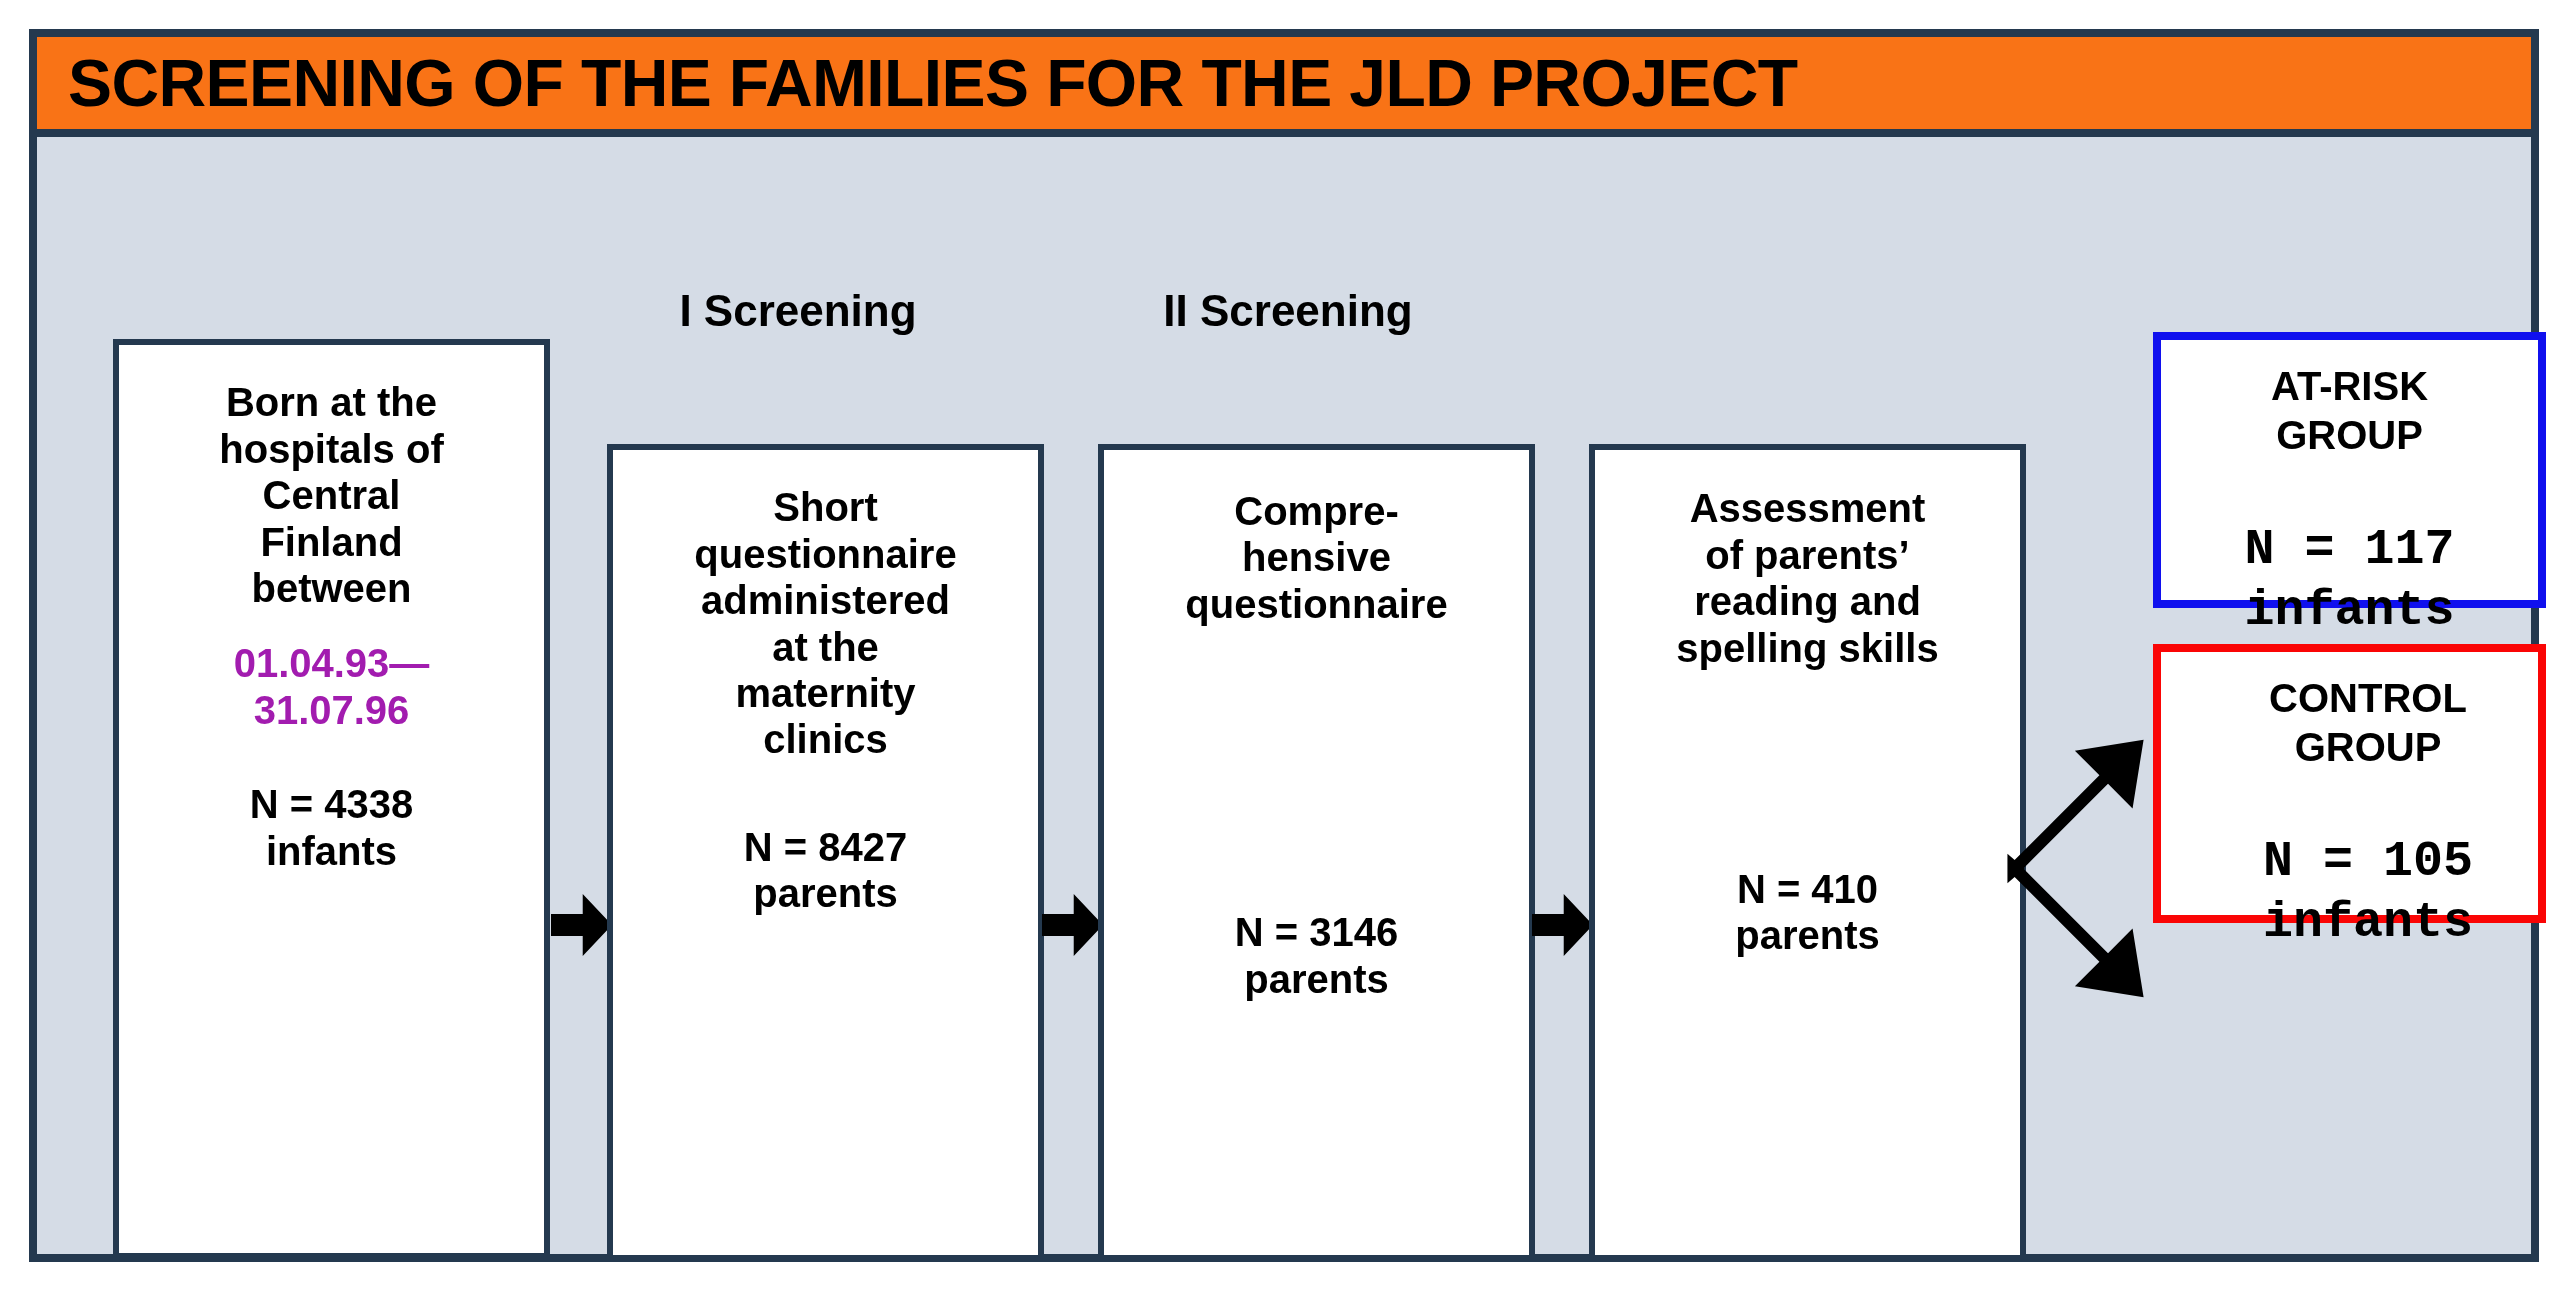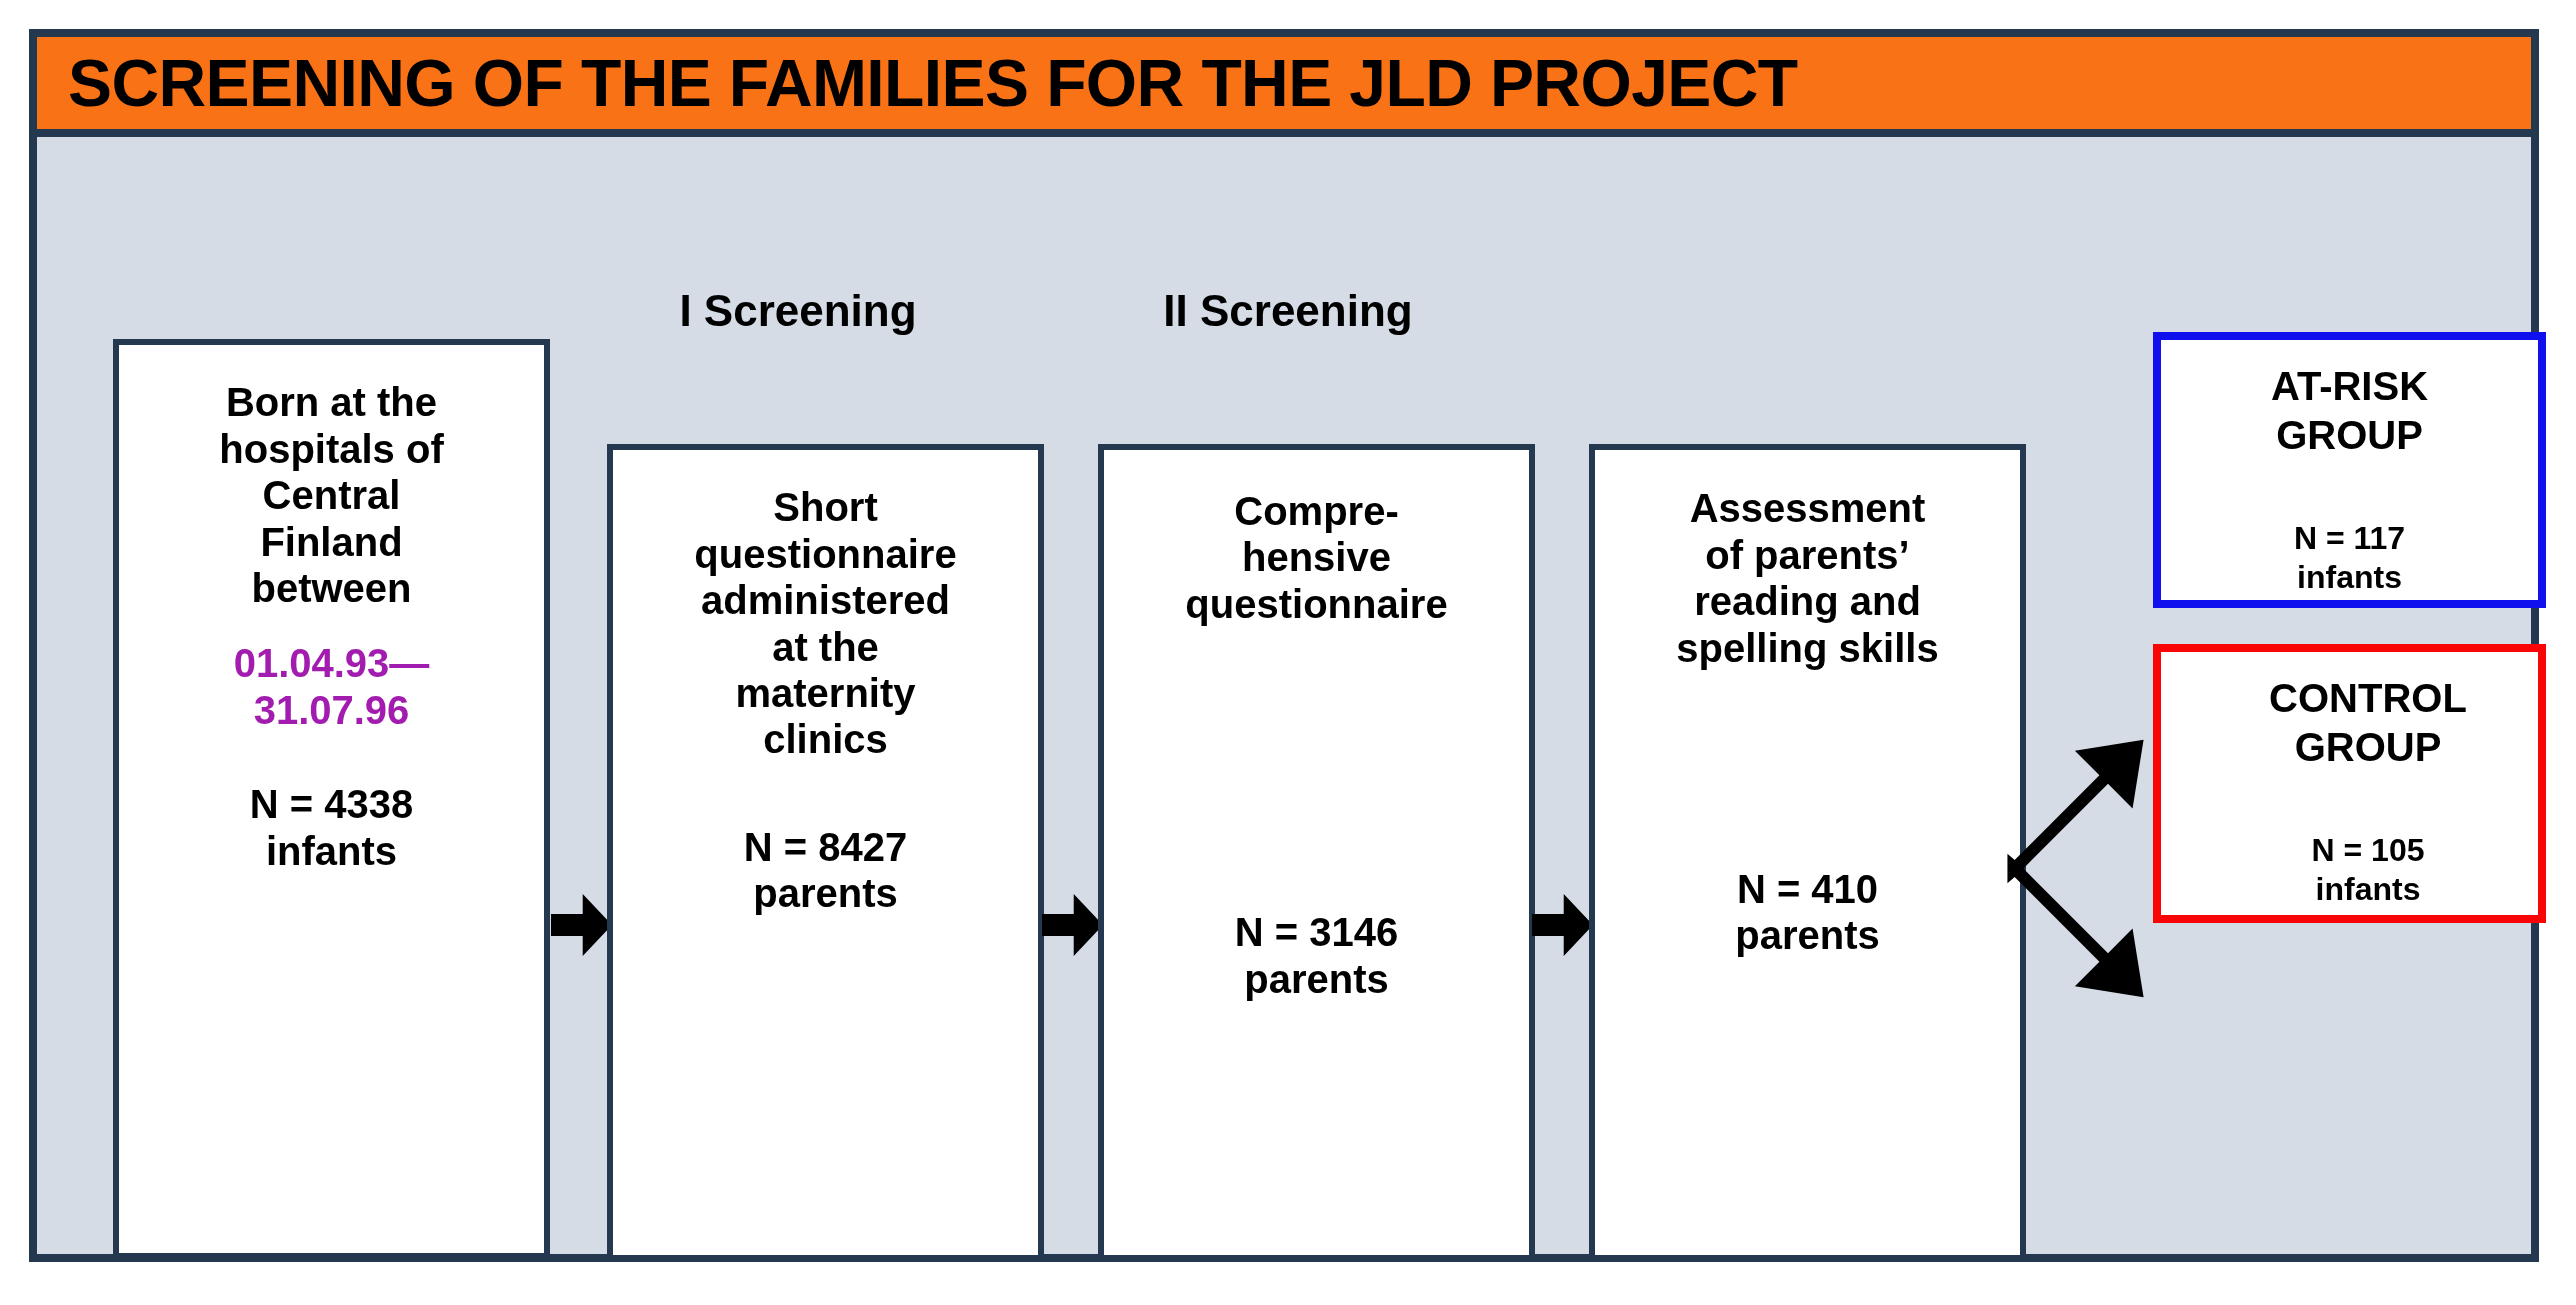--- a/index.html
+++ b/index.html
@@ -131,27 +131,28 @@
   }
   .outcome-box .outcome-title {
     font-size: 40px;
     font-weight: bold;
     line-height: 1.22;
     text-align: center;
     color: #000000;
     white-space: pre-line;
   }
   .outcome-box .outcome-count {
-    font-size: 32px;
+    font-size: 50px;
     font-weight: bold;
     line-height: 1.22;
     text-align: center;
     color: #000000;
     white-space: pre-line;
     margin-top: 59px;
+    font-family: Liberation Mono, monospace;
   }
   #box-at-risk {
     left: 2116px; top: 163px; width: 393px; height: 276px;
     border: 8.6px solid #1010ee;
   }
   #box-control {
     left: 2116px; top: 475px; width: 393px; height: 279px;
     border: 8.6px solid #fa0505;
     padding-left: 48px;
   }

